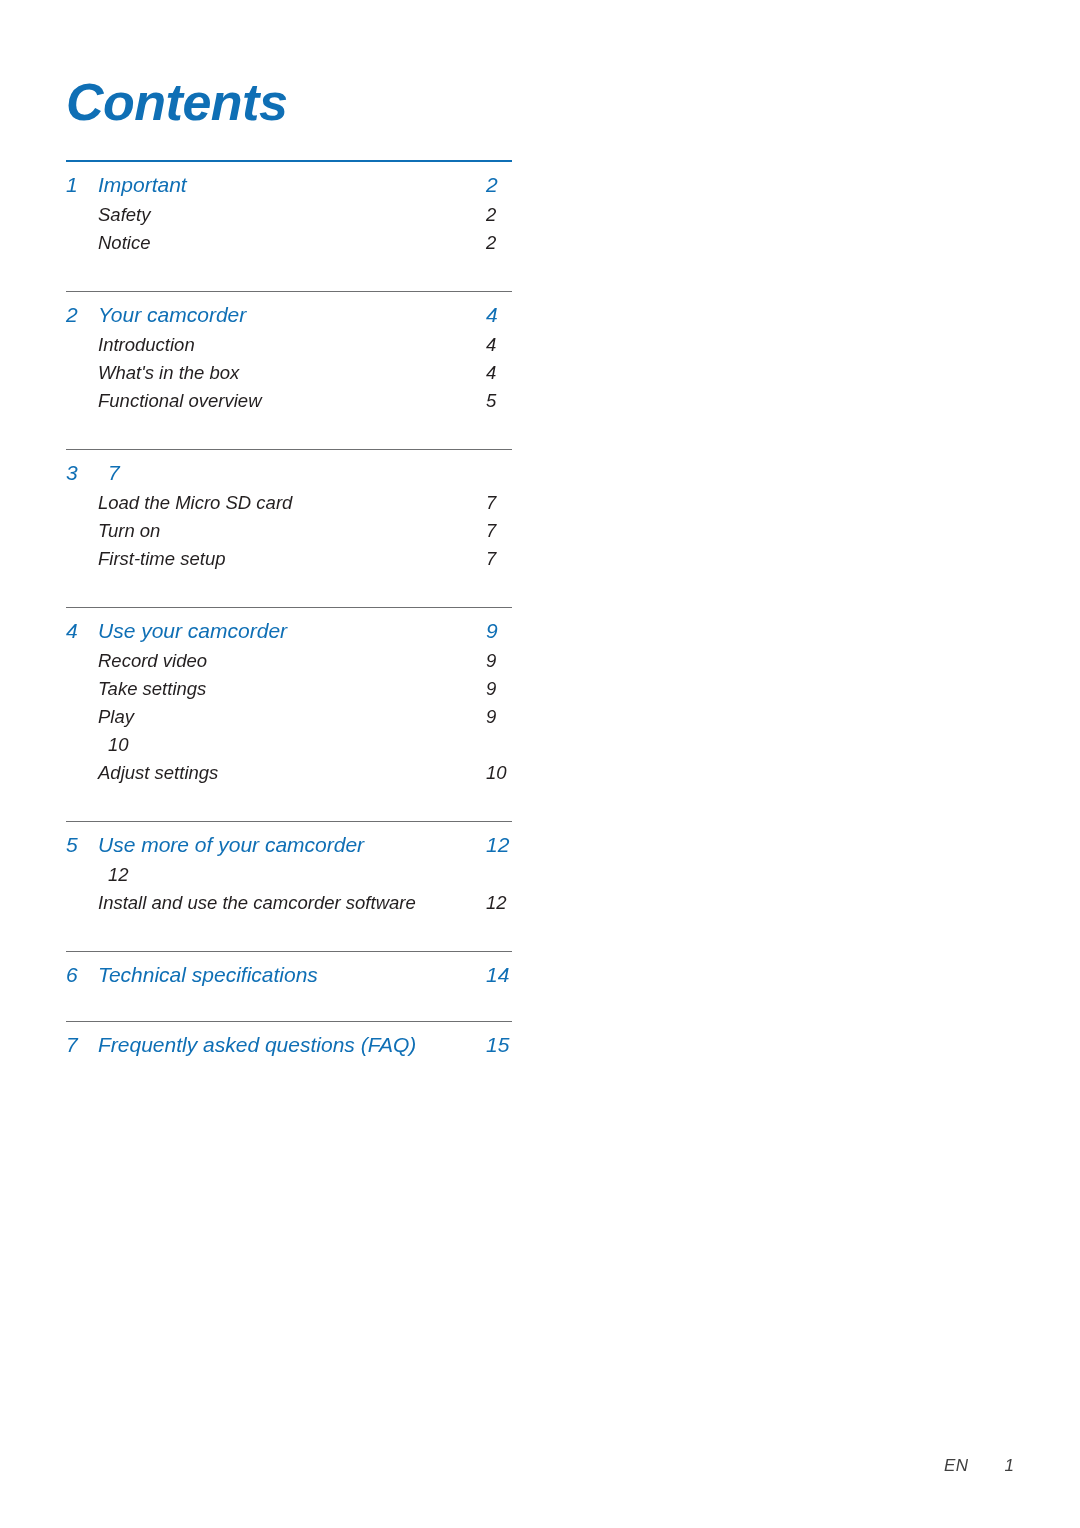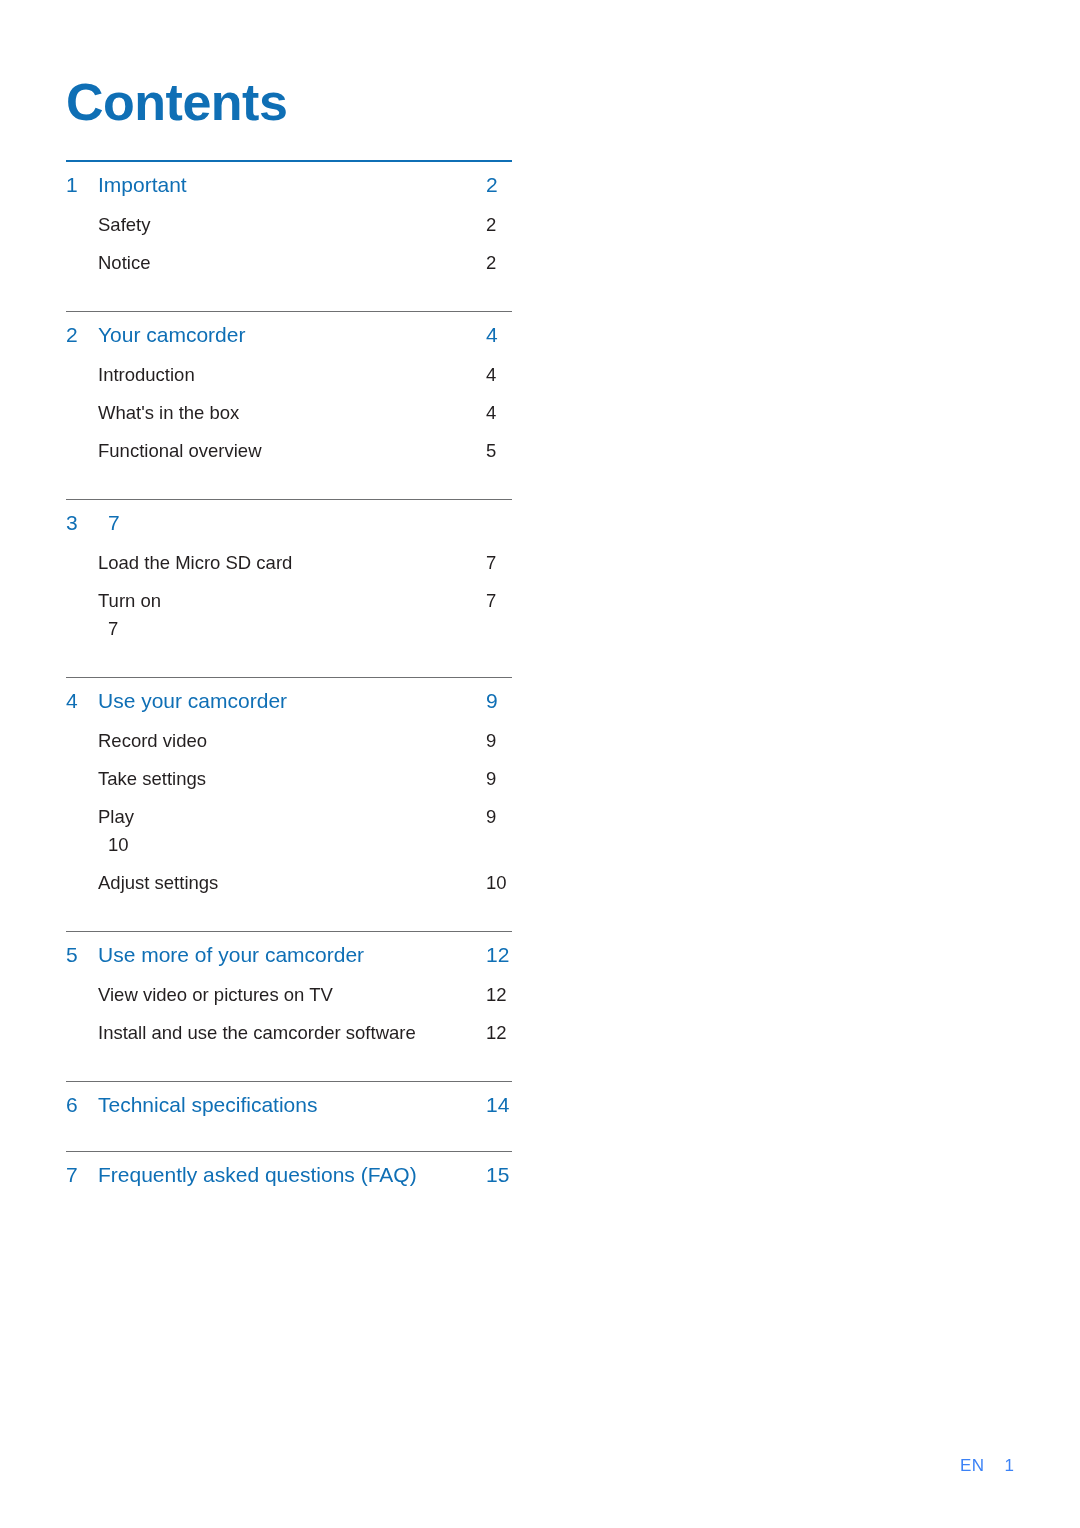--- a/index.html
+++ b/index.html
@@ -12,20 +12,21 @@
     height: 1528px;
     font-family: "Liberation Sans", sans-serif;
     color: #231f20;
     position: relative;
   }
   .page {
     position: relative;
     width: 1080px;
     height: 1528px;
     box-sizing: border-box;
+    font-style: italic;
   }
   .title {
     position: absolute;
     left: 66px;
     top: 72px;
     font-size: 52px;
     font-weight: bold;
     color: #0f6fb5;
     letter-spacing: -0.5px;
   }
@@ -75,39 +76,38 @@
     font-size: 18.5px;
     color: #231f20;
     line-height: 28px;
   }
   .row .num {
     width: 32px;
     flex: 0 0 32px;
   }
   .row .label {
     flex: 1 1 auto;
-    margin-top: 10px;
   }
   .row .pg {
     flex: 0 0 auto;
     min-width: 26px;
     padding-left: 10px;
   }
   .chap-wide .label { flex: 0 0 auto; }
   .spacer-sm { height: 10px; }
   .group-gap { height: 34px; }
   .sub-list { margin-top: 2px; }
   .footer {
     position: absolute;
     right: 66px;
     bottom: 52px;
     font-size: 17px;
-    color: #3b82f6;
+    color: #404040;
     display: flex;
-    gap: 20px;
+    gap: 36px;
     align-items: flex-end;
   }
   .footer .lang { letter-spacing: 0.5px; }
 </style>
 </head>
 <body>
 
 <div class="page">
 
   <div class="title">Contents</div>
@@ -177,20 +177,21 @@
           <span class="label">Load the Micro SD card</span>
           <span class="pg">7</span>
         </div>
         <div class="row">
           <span class="num"></span>
           <span class="label">Turn on</span>
           <span class="pg">7</span>
         </div>
         <div class="row">
           <span class="num"></span>
+          <span class="label">First-time setup</span>
           <span class="pg">7</span>
         </div>
       </div>
     </div>
 
     <div class="group-gap"></div>
 
     <div class="group">
       <div class="rule thin"></div>
       <div class="chap">
@@ -231,21 +232,20 @@
     <div class="group">
       <div class="rule thin"></div>
       <div class="chap">
         <span class="num">5</span>
         <span class="label">Use more of your camcorder</span>
         <span class="pg">12</span>
       </div>
       <div class="sub-list">
         <div class="row">
           <span class="num"></span>
-          <span class="label">View video or pictures on TV</span>
           <span class="pg">12</span>
         </div>
         <div class="row">
           <span class="num"></span>
           <span class="label">Install and use the camcorder software</span>
           <span class="pg">12</span>
         </div>
       </div>
     </div>
 

